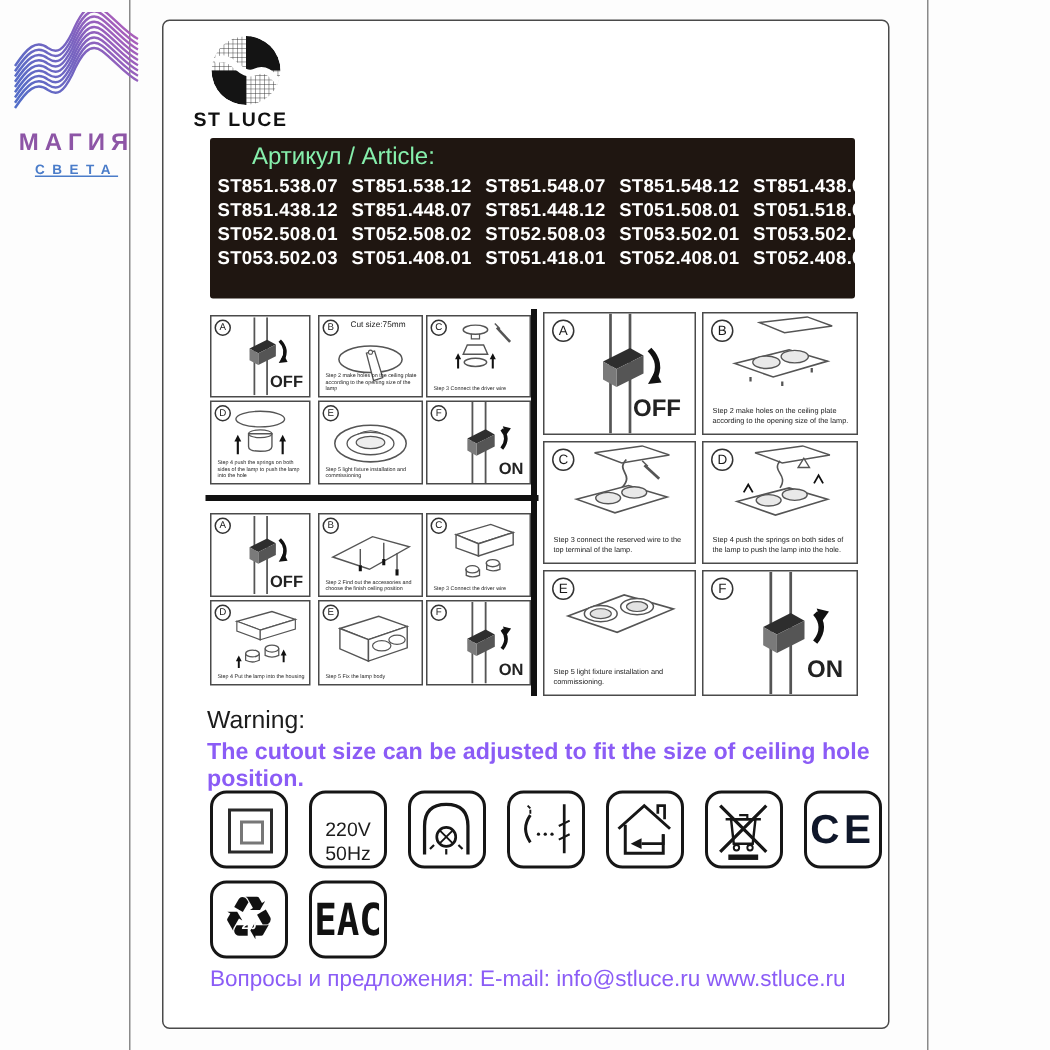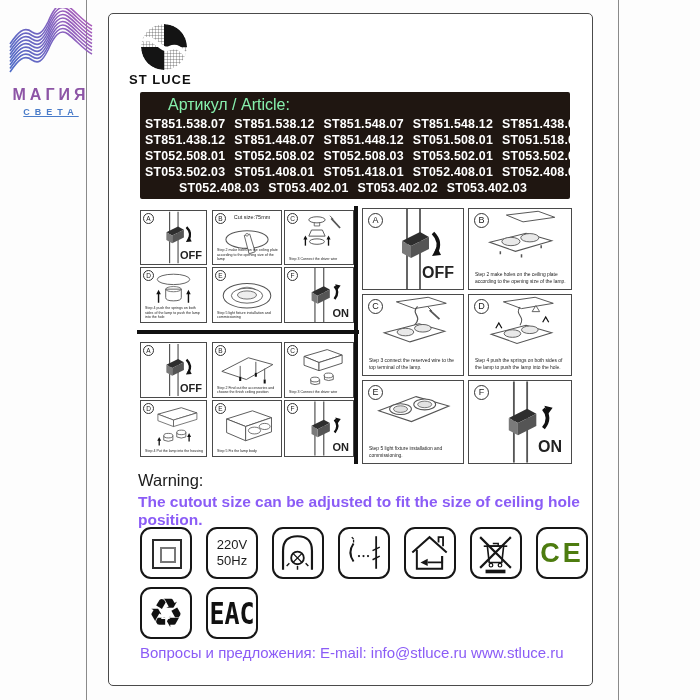--- a/index.html
+++ b/index.html
@@ -36,26 +36,26 @@
   .cap-lg{font-size:4.9px;bottom:4px;left:6px;}
   .note{position:absolute;top:3px;left:10px;right:0;text-align:center;font-size:5.5px;color:#222;}
   .divider-h{position:absolute;left:137px;top:330px;width:222px;height:4px;background:#111;}
   .divider-v{position:absolute;left:354px;top:206px;width:4px;height:258px;background:#111;}
   
   .warn-title{position:absolute;left:138px;top:471px;font-size:16.5px;color:#1c1c1c;}
   .warn-text{position:absolute;left:138px;top:493px;width:445px;font-size:15.5px;color:#8b5cf6;font-weight:bold;}
   
   .sicon{position:absolute;width:52px;height:52px;border:2.5px solid #161616;border-radius:11px;
          background:#fff;box-sizing:border-box;}
-  .volt{display:flex;flex-direction:column;justify-content:center;align-items:center;height:100%;
+  .volt{display:flex;flex-direction:column;justify-content:flex-end;align-items:center;height:100%;
         font-size:13px;line-height:16px;color:#1c1c1c;}
   .class2-outer{position:absolute;left:10px;top:10px;width:26px;height:26px;border:2px solid #2a2a2a;}
   .class2-inner{position:absolute;left:6px;top:6px;width:12px;height:12px;border:2px solid #777;}
   .ce-text{display:flex;justify-content:center;align-items:center;height:100%;
-           font-size:27px;font-weight:bold;letter-spacing:3px;color:#4d7c0f;}
+           font-size:27px;font-weight:bold;letter-spacing:3px;color:#0f172a;}
   .eac-text{display:flex;justify-content:center;align-items:center;height:100%;
             font-size:25px;font-weight:bold;transform:scaleY(1.18);letter-spacing:0px;color:#111;
             font-family:"DejaVu Sans Mono",monospace;}
   .recy{position:relative;display:flex;justify-content:center;align-items:center;height:100%;}
   .recy-glyph{font-size:40px;color:#111;line-height:1;}
   .recy-num{position:absolute;top:22px;left:0;right:0;text-align:center;
             font-size:9px;font-weight:bold;color:#fff;}
   .dist-label{position:absolute;left:20px;top:13px;font-size:7.5px;font-weight:bold;color:#111;padding-left:44px;}
   
   .footer{position:absolute;left:140px;top:644px;font-size:15px;color:#8b5cf6;}
@@ -241,21 +241,20 @@
   </svg>
   <div class="stluce-text">ST LUCE</div>
 
   <div class="artbox">
     <div class="art-title">Артикул / Article:</div>
     <div class="art-rows">
         <div class="art-row"><span>ST851.538.07</span><span>ST851.538.12</span><span>ST851.548.07</span><span>ST851.548.12</span><span>ST851.438.07</span></div>
         <div class="art-row"><span>ST851.438.12</span><span>ST851.448.07</span><span>ST851.448.12</span><span>ST051.508.01</span><span>ST051.518.01</span></div>
         <div class="art-row"><span>ST052.508.01</span><span>ST052.508.02</span><span>ST052.508.03</span><span>ST053.502.01</span><span>ST053.502.02</span></div>
         <div class="art-row"><span>ST053.502.03</span><span>ST051.408.01</span><span>ST051.418.01</span><span>ST052.408.01</span><span>ST052.408.02</span></div>
-        <div class="art-row"><span>ST052.408.03</span><span>ST053.402.01</span><span>ST053.402.02</span><span>ST053.402.03</span></div>
       </div>
   </div>
 
   <div class="panel" style="left:140px;top:210px;width:65px;height:53px">
     <svg class="psvg" viewBox="0 0 100 80">
         <use href="#sym-switch-off"></use>
       </svg>
     <span class="pl">A</span>
     <span class="state">OFF</span>
   </div>

